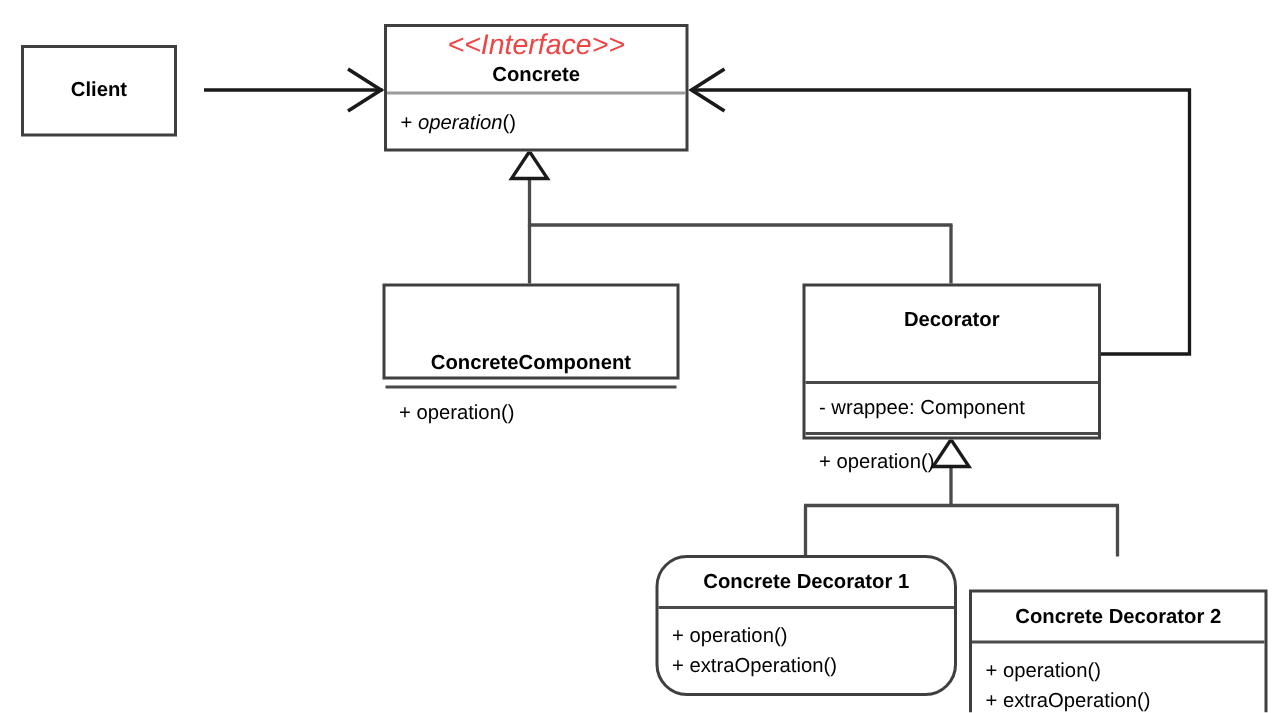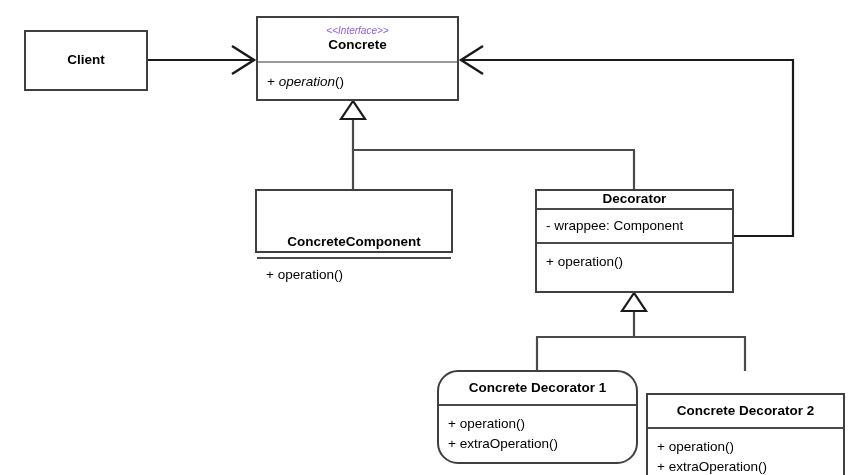--- a/index.html
+++ b/index.html
@@ -44,22 +44,22 @@
     font-weight: bold;
     font-size: 13.5px;
     color: #000000;
     line-height: 1.25;
     padding: 3px 6px;
   }
   .stereotype {
     display: block;
     font-style: italic;
     font-weight: normal;
-    font-size: 10px;
-    color: #8b5cf6;
+    font-size: 19px;
+    color: #ef4444;
     line-height: 1.2;
   }
   .class-name {
     display: block;
     font-weight: bold;
   }
   .compartment-members {
     text-align: left;
     font-size: 13.5px;
     color: #000000;
@@ -73,34 +73,34 @@
   .member-abstract em {
     font-style: italic;
   }
   .divider-light {
     border-top: 2px solid #9a9a9a;
   }
   .divider-dark {
     border-top: 2px solid #4a4a4a;
   }
   
-  #box-client        { left: 24px;  top: 30px;  width: 124px; height: 61px; }
+  #box-client        { left: 14px;  top: 30px;  width: 104px; height: 61px; }
   #box-component     { left: 256px; top: 16px;  width: 203px; height: 85px; }
   #box-concrete-component { left: 255px; top: 189px; width: 198px; height: 64px; }
   #box-decorator     { left: 535px; top: 189px; width: 199px; height: 104px; }
   #box-cd1           { left: 437px; top: 370px; width: 201px; height: 94px; border-radius: 21px; }
   #box-cd2           { left: 646px; top: 370px; width: 199px; height: 94px; margin-top: 23px; }
 
   #box-client .compartment-header { height: 100%; display: flex; align-items: center; justify-content: center; }
   #box-component .c-head { height: 43px; }
   #box-component .c-ops  { height: 40px; }
   #box-concrete-component .c-head { height: 30px; display:flex; align-items:center; justify-content:center;margin-top:36px; }
   #box-concrete-component .c-ops  { height: 30px; }
-  #box-decorator .c-head  { height: 17px; display:flex; align-items:center; justify-content:center; }
-  #box-decorator .c-attrs { height: 26px; }
+  #box-decorator .c-head  { height: 45px; display:flex; align-items:center; justify-content:center; }
+  #box-decorator .c-attrs { height: 26px; margin-top: 18px; }
   #box-decorator .c-ops   { height: 37px; }
   #box-cd1 .c-head, #box-cd2 .c-head { height: 32px; display:flex; align-items:center; justify-content:center; }
   #box-cd1 .c-ops, #box-cd2 .c-ops   { height: 58px; }
 </style>
 </head>
 <body>
 
 <div id="diagram-canvas">
 
   <svg id="diagram-svg" viewBox="0 0 853 475" xmlns="http://www.w3.org/2000/svg">

